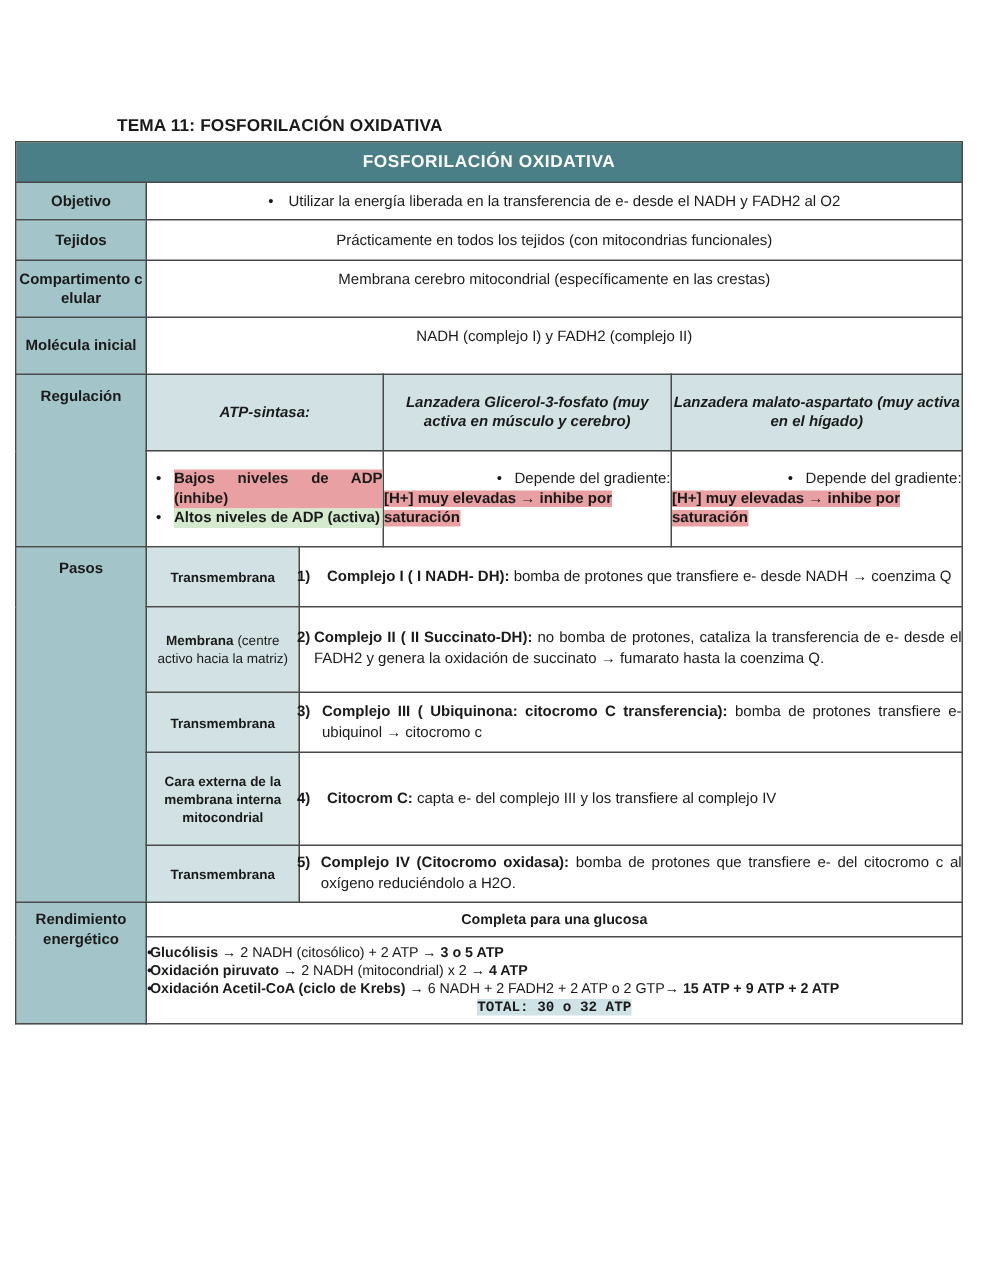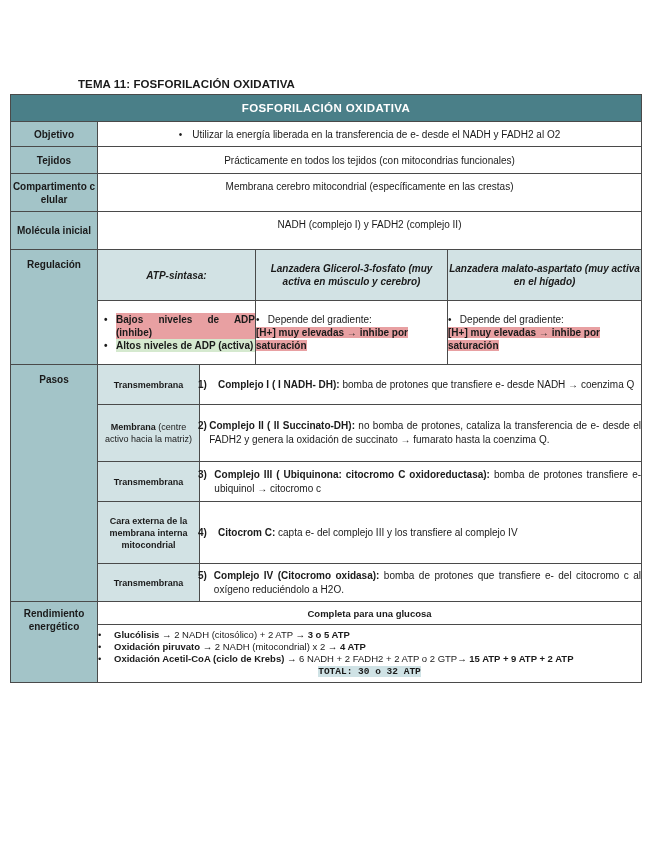--- a/index.html
+++ b/index.html
@@ -33,35 +33,35 @@
     background: #d2e2e4; font-weight: bold; font-style: italic; text-align: center;
     font-size: 10px; line-height: 13px; padding: 6px 6px 8px; vertical-align: top;
   }
   .reg-cell { vertical-align: top; padding: 6px 6px 6px 6px; font-size: 10px; line-height: 13px; }
   .hl-red { background: #e8a0a2; }
   .hl-green { background: #d5e9cf; }
   .b { font-weight: bold; margin-top: 44px; }
   ul.atp { list-style: none; margin: 0; padding: 0 0 0 18px; }
   ul.atp li { position: relative; text-align: justify; text-align-last: left; font-weight: bold; }
   ul.atp li::before { content: "•"; position: absolute; left: -12px; top: 0; }
-  .bullet-center { text-align: left; }
+  .bullet-center { text-align: right; }
   .step-loc {
     background: #d2e2e4; text-align: center; font-size: 9px; line-height: 12px;
     vertical-align: top; padding: 6px 4px;
   }
   .step-desc {
     vertical-align: top; padding: 5px 6px 4px 22px; font-size: 10px; line-height: 14px;
     text-align: justify;
   }
   .step-desc .num { display: inline-block; width: 20px; font-weight: bold; margin-left: -2px; }
   .step-desc .first { display: flex; }
   .rend-hdr { text-align: center; font-weight: bold; font-size: 9.5px; height: 22px; }
   .rend-body { padding: 6px 6px 4px 26px; font-size: 9.5px; line-height: 12px; }
   .rend-body ul { list-style: none; margin: 0; padding: 0; }
-  .rend-body li { position: relative; padding-left: 16px; }
+  .rend-body li { position: relative; padding-left: 2px; }
   .rend-body li::before { content: "•"; position: absolute; left: 0; }
   .total { text-align: center; font-weight: bold; }
   .total span { background: #cfe2e5; font-family: Liberation Mono, monospace; }
 </style>
 </head>
 <body>
 
 <div class="doc-title">TEMA 11: FOSFORILACIÓN OXIDATIVA</div>
 
 <table class="main">
@@ -140,21 +140,21 @@
             <span class="num">2)</span>
             <span><b>Complejo II ( II Succinato-DH):</b> <span>no bomba de protones, cataliza la transferencia de e- desde el FADH2 y genera la oxidación de succinato → fumarato hasta la coenzima Q.</span></span>
           </div>
     </td>
   </tr>
   <tr style="height:40px">
     <td class="step-loc"><b>Transmembrana</b> <span></span></td>
     <td colspan="3" class="step-desc">
       <div class="first">
             <span class="num">3)</span>
-            <span><b>Complejo III ( Ubiquinona: citocromo C oxidoreductasa):</b> <span>bomba de protones transfiere e- ubiquinol → citocromo c</span></span>
+            <span><b>Complejo III ( Ubiquinona: citocromo C transferencia):</b> <span>bomba de protones transfiere e- ubiquinol → citocromo c</span></span>
           </div>
     </td>
   </tr>
   <tr style="height:62px">
     <td class="step-loc"><b>Cara externa de la membrana interna mitocondrial</b><span></span></td>
     <td colspan="3" class="step-desc">
       <div class="first">
             <span class="num">4)</span>
             <span><b>Citocrom C:</b> <span>capta e- del complejo III y los transfiere al complejo IV</span></span>
           </div>

